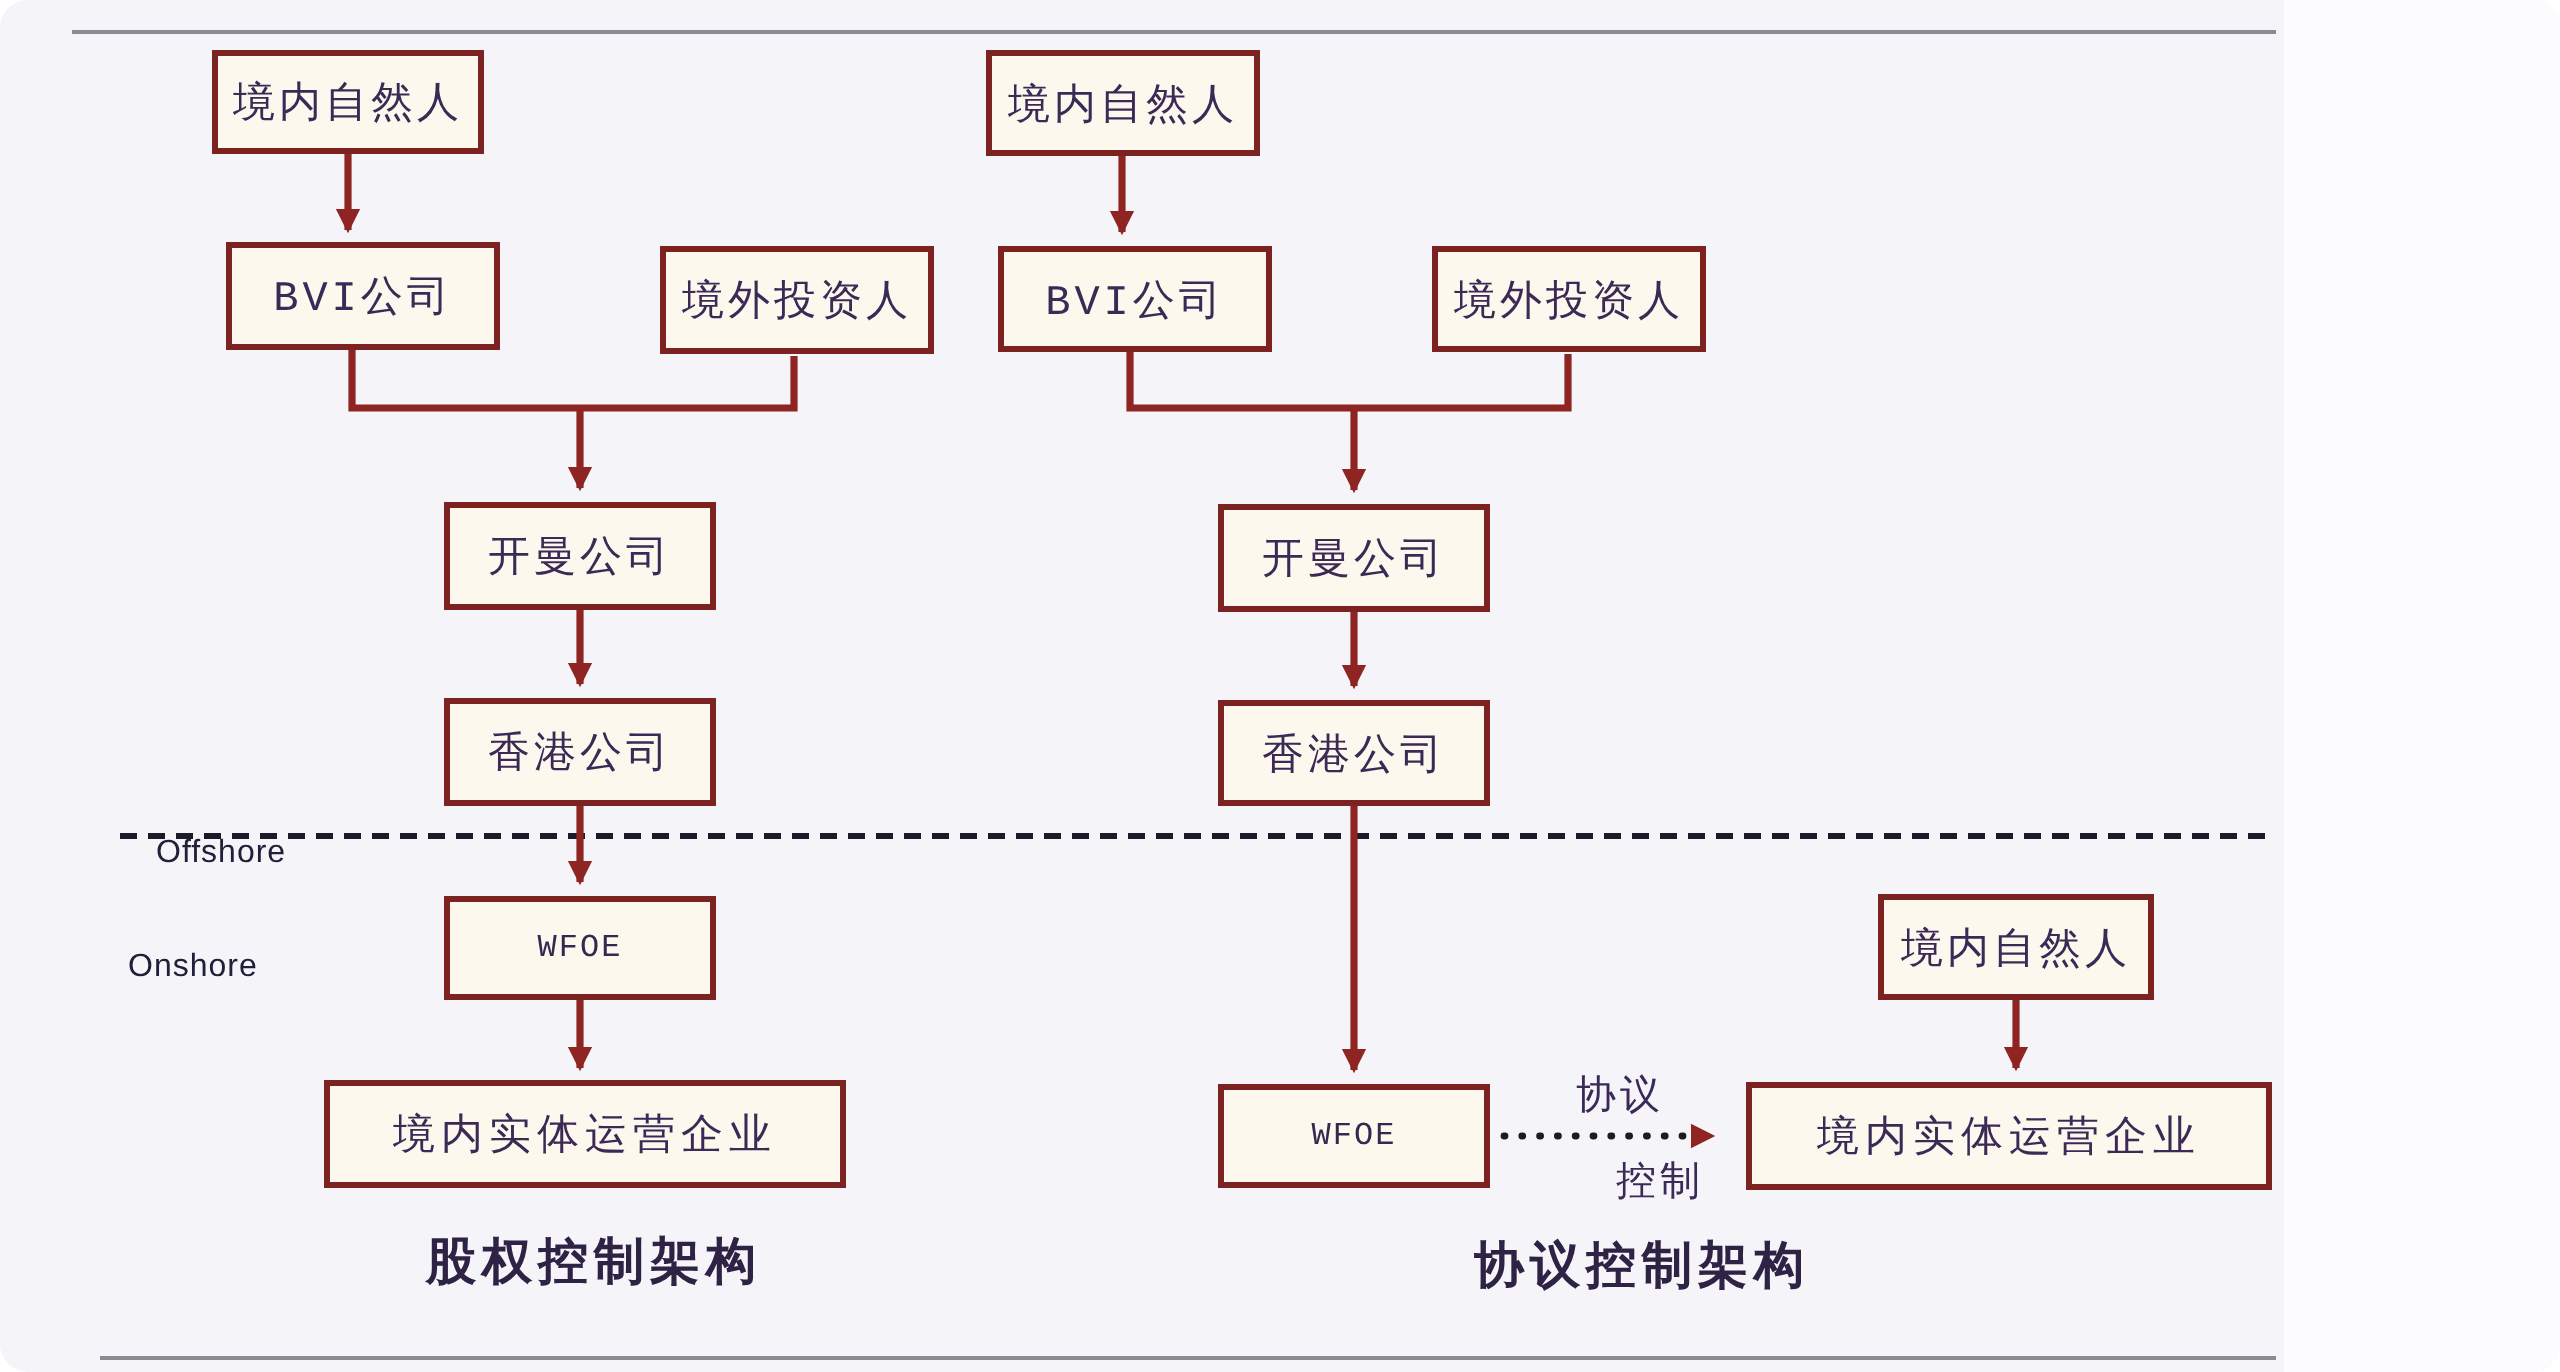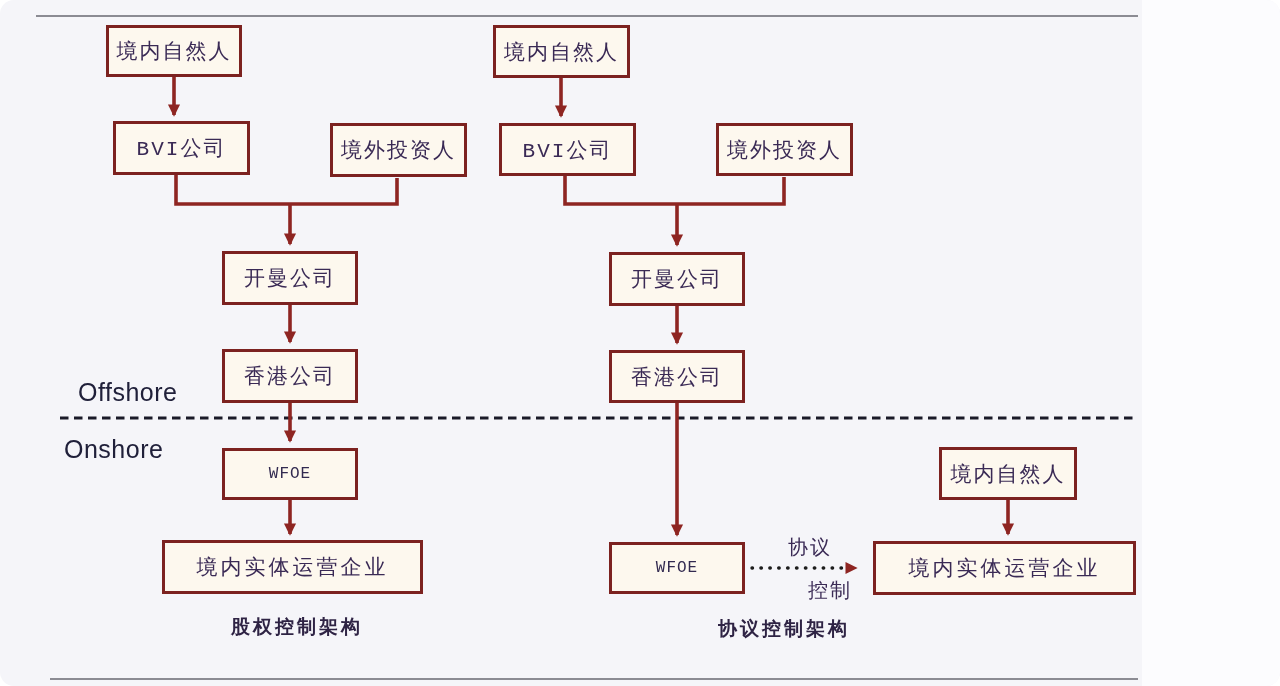--- a/index.html
+++ b/index.html
@@ -56,29 +56,30 @@
     white-space: nowrap;
     font-family: Liberation Mono, monospace;
   }
   .node.latin {
     font-size: 16px;
     letter-spacing: 1px;
     color: #322a50;
   }
   .zone-label {
     position: absolute;
-    font-size: 25px;
+    font-size: 16px;
     color: var(--zone-label, #20203a);
     letter-spacing: 0.5px;
+    margin-top: 40px;
   }
   .caption {
     position: absolute;
     width: 200px;
     text-align: center;
-    font-size: 19px;
+    font-size: 25px;
     font-weight: bold;
     letter-spacing: 3px;
     color: var(--caption, #2e2344);
     white-space: nowrap;
   }
   .edge-label {
     position: absolute;
     width: 80px;
     text-align: center;
     font-size: 20px;
@@ -133,18 +134,18 @@
   <div class="caption" style="left:197px; top:614px;">股权控制架构</div>
 
   <div class="node" style="left:493px; top:25px; width:137px; height:53px;">境内自然人</div>
   <div class="node" style="left:499px; top:123px; width:137px; height:53px;">BVI公司</div>
   <div class="node" style="left:716px; top:123px; width:137px; height:53px;">境外投资人</div>
   <div class="node" style="left:609px; top:252px; width:136px; height:54px;">开曼公司</div>
   <div class="node" style="left:609px; top:350px; width:136px; height:53px;">香港公司</div>
   <div class="node latin" style="left:609px; top:542px; width:136px; height:52px;">WFOE</div>
   <div class="node" style="left:939px; top:447px; width:138px; height:53px;">境内自然人</div>
   <div class="node" style="left:873px; top:541px; width:263px; height:54px; letter-spacing:3px;">境内实体运营企业</div>
-  <div class="caption" style="left:684px; top:616px;">协议控制架构</div>
+  <div class="caption" style="left:721px; top:616px;">协议控制架构</div>
 
   <div class="edge-label" style="left:770px; top:534px;">协议</div>
   <div class="edge-label" style="left:790px; top:577px;">控制</div>
 
 </div>
 
 </body></html>

